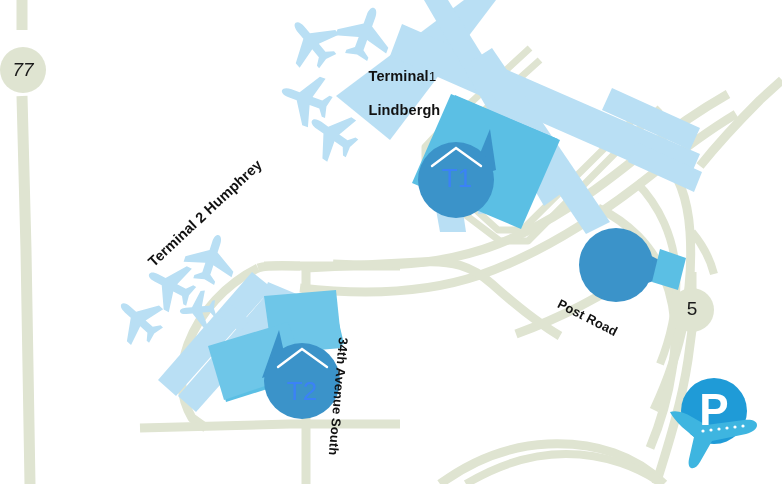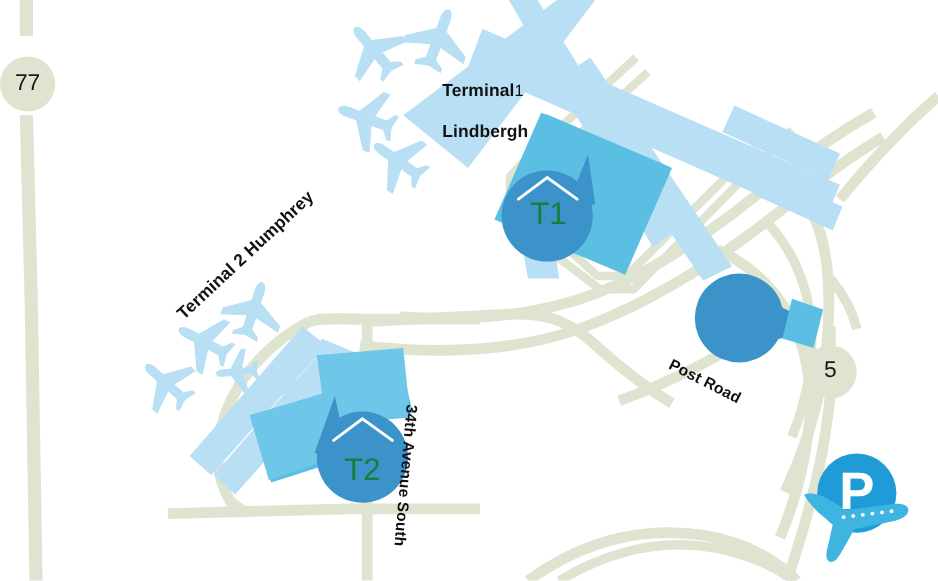--- a/index.html
+++ b/index.html
@@ -38,21 +38,21 @@
     position: absolute;
     font-family: "Liberation Sans", sans-serif;
     font-weight: normal;
     color: #1a1a1a;
     text-align: center;
     white-space: pre;
   }
   .pin-label {
     position: absolute;
     font-family: "Liberation Sans", sans-serif;
-    color: #15803d;
+    color: #3b82f6;
     text-align: center;
     white-space: pre;
     line-height: 1.05;
   }
   #label-terminal1 {
     left: 352px;
     top: 51px;
     font-size: 14.5px;
   }
   #label-terminal1 .t1-num {
@@ -79,20 +79,21 @@
     font-size: 13px;
     transform-origin: left top;
     transform: rotate(95deg);
   }
   #shield-77 {
     left: 0px;
     top: 53px;
     width: 46px;
     font-size: 19px;
     line-height: 34px;
+    font-style: italic;
   }
   #shield-5 {
     left: 670px;
     top: 294px;
     width: 44px;
     font-size: 19px;
     line-height: 30px;
   }
   #pin-t1-text {
     left: 427px;

